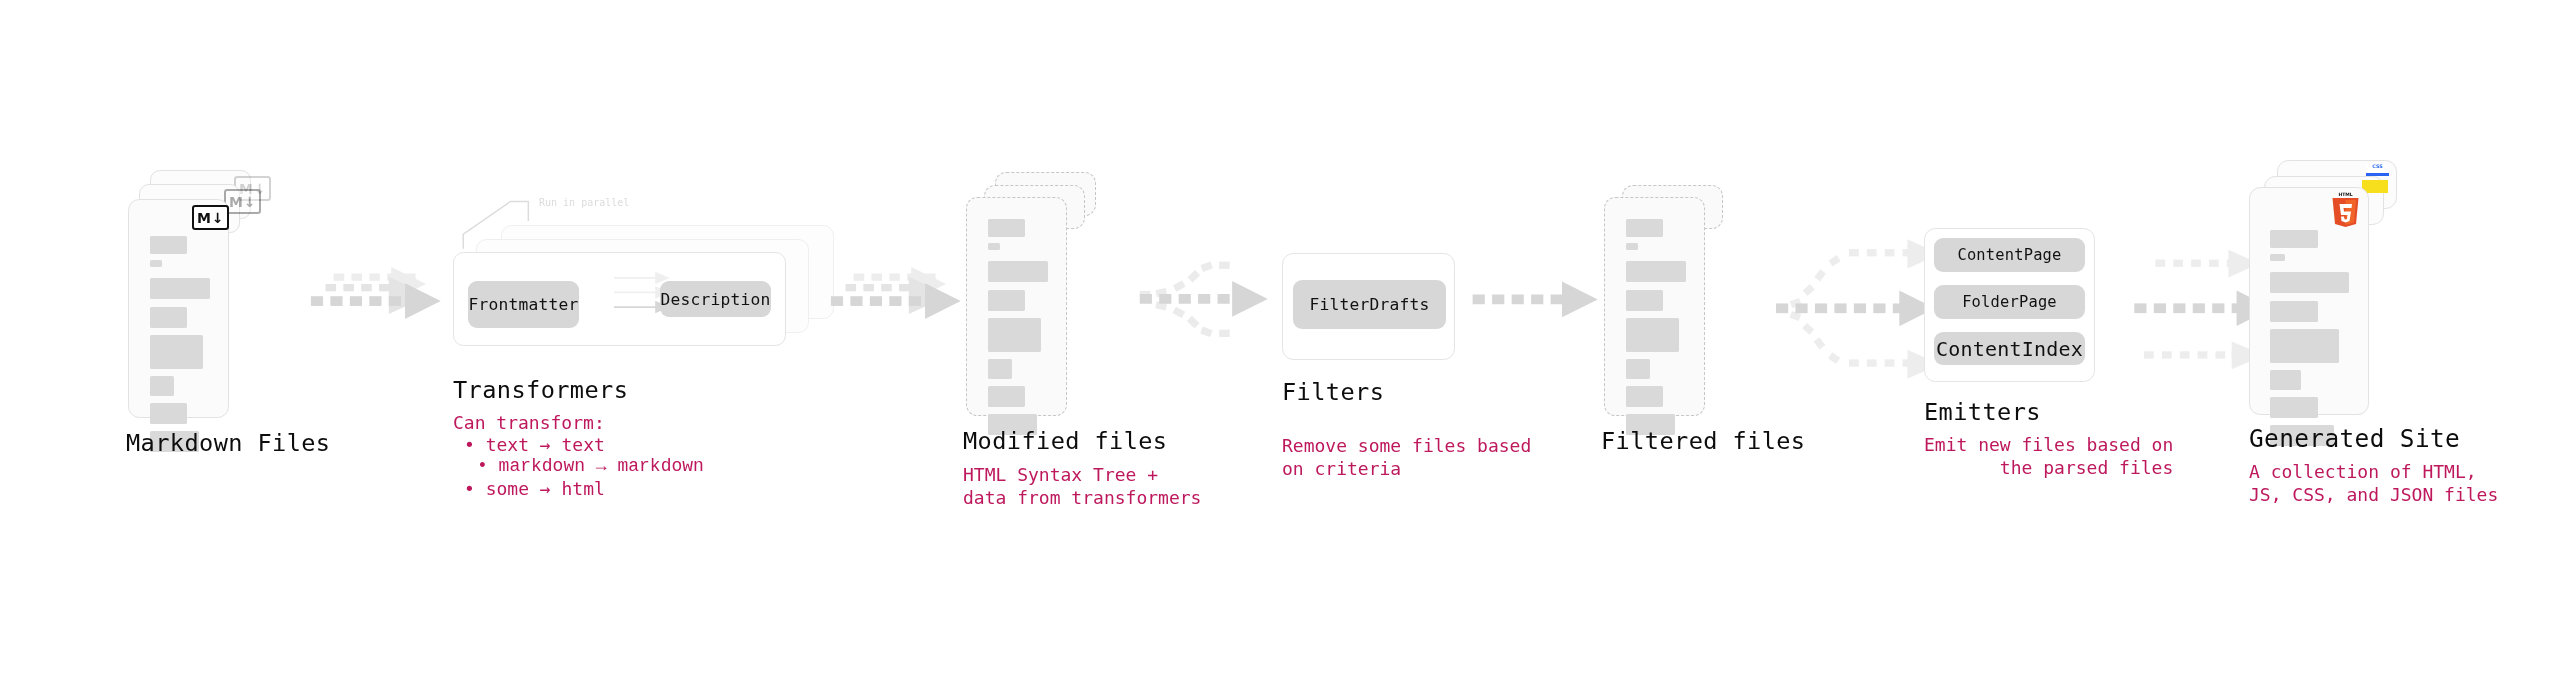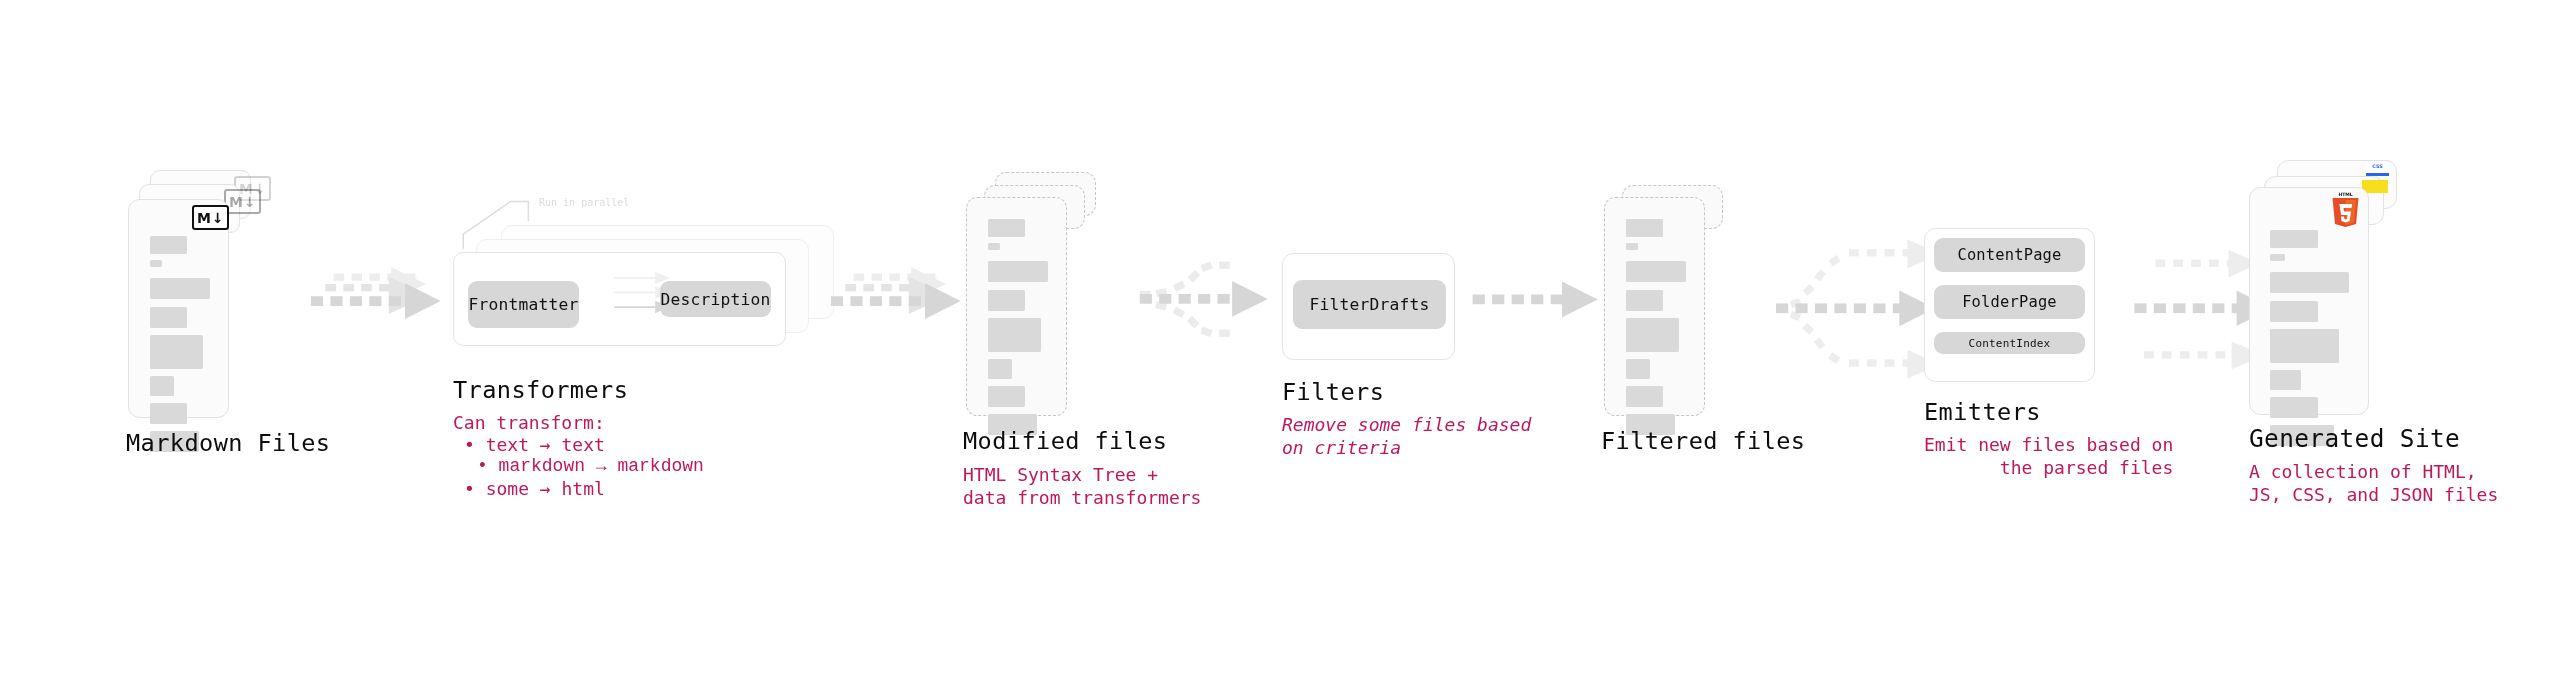--- a/index.html
+++ b/index.html
@@ -260,21 +260,21 @@
         <rect x="74" y="42" width="15" height="12"></rect>
       <rect x="98" y="42" width="15" height="12"></rect>
       <polygon points="116,26 160,48 116,70"></polygon>
     </g>
   </svg>
 
   <div class="abs" style="left:0;top:0;width:325px;height:681px;">
     <div class="pbox" style="left:1282px;top:253px;width:173px;height:107px;"></div>
     <div class="chip" style="left:1293px;top:280px;width:153px;height:49px;">FilterDrafts</div>
     <div class="abs stage-title" style="left:1282px;top:378px;">Filters</div>
-    <div class="abs stage-desc" style="left:1282px;top:413px;font-style:italic;">Remove some files based
+    <div class="abs stage-desc" style="left:1282px;top:434px;">Remove some files based
 on criteria</div>
   </div>
 
   <svg class="abs" style="left:1471px;top:283px;" width="130" height="49" viewBox="0 0 160 60">
     <g fill="#d6d6d6">
       <rect x="2" y="14" width="15" height="12"></rect>
         <rect x="26" y="14" width="15" height="12"></rect>
       <rect x="50" y="14" width="15" height="12"></rect>
         <rect x="74" y="14" width="15" height="12"></rect>
       <rect x="98" y="14" width="15" height="12"></rect>
@@ -331,21 +331,21 @@
         <rect x="120" y="83" width="15" height="12"></rect>
       <rect x="144" y="83" width="15" height="12"></rect>
       <polygon points="152,67 196,89 152,111"></polygon>
     </g>
   </svg>
 
   <div class="abs" style="left:0;top:0;width:325px;height:681px;">
     <div class="pbox" style="left:1924px;top:228px;width:171px;height:154px;"></div>
     <div class="chip" style="left:1934px;top:238px;width:151px;height:34px;font-size:15.4px;">ContentPage</div>
     <div class="chip" style="left:1934px;top:285px;width:151px;height:34px;font-size:15.4px;">FolderPage</div>
-    <div class="chip" style="left:1934px;top:332px;width:151px;height:22px;font-size:11px;">ContentIndex</div>
+    <div class="chip" style="left:1934px;top:332px;width:151px;height:33px;font-size:20px;">ContentIndex</div>
     <div class="abs stage-title" style="left:1924px;top:398px;">Emitters</div>
     <div class="abs stage-desc" style="left:1924px;top:433px;text-align:right;">Emit new files based on
 the parsed files</div>
   </div>
 
   <svg class="abs" style="left:2108px;top:236px;" width="163" height="138" viewBox="0 0 200 170">
     <g fill="#ededed">
       <rect x="58" y="29" width="12" height="9"></rect>
         <rect x="80" y="29" width="12" height="9"></rect>
       <rect x="102" y="29" width="12" height="9"></rect>

